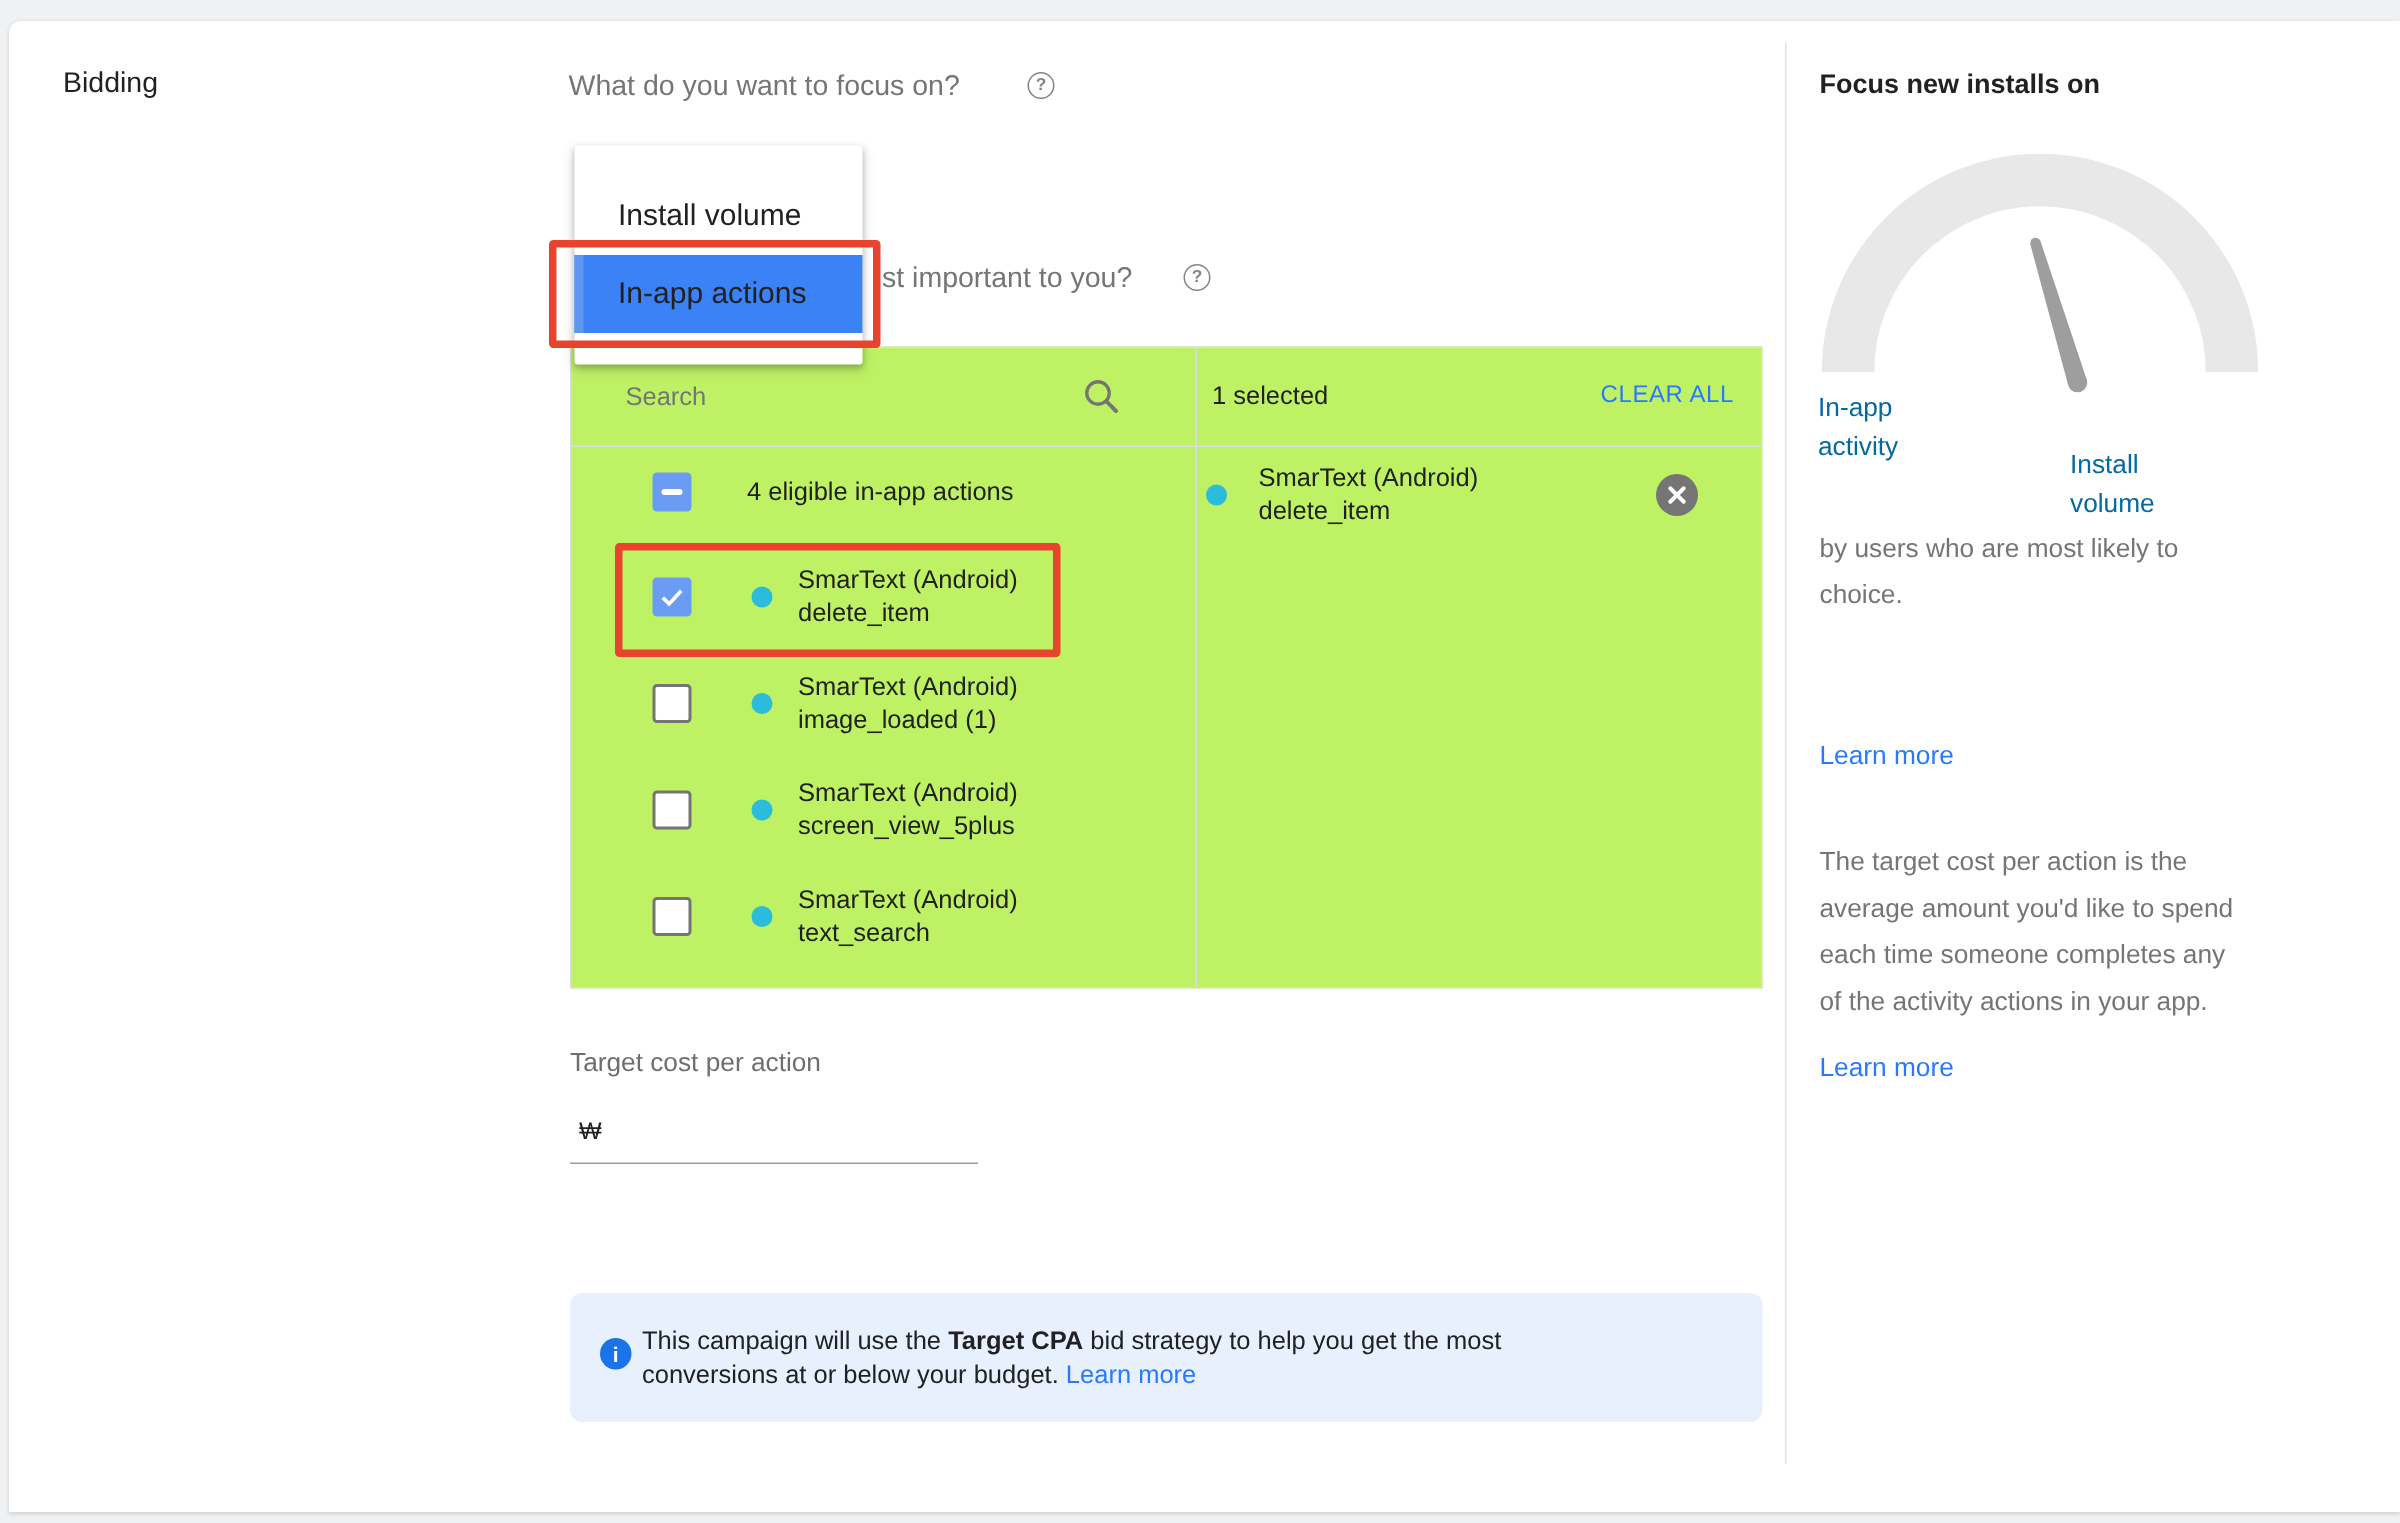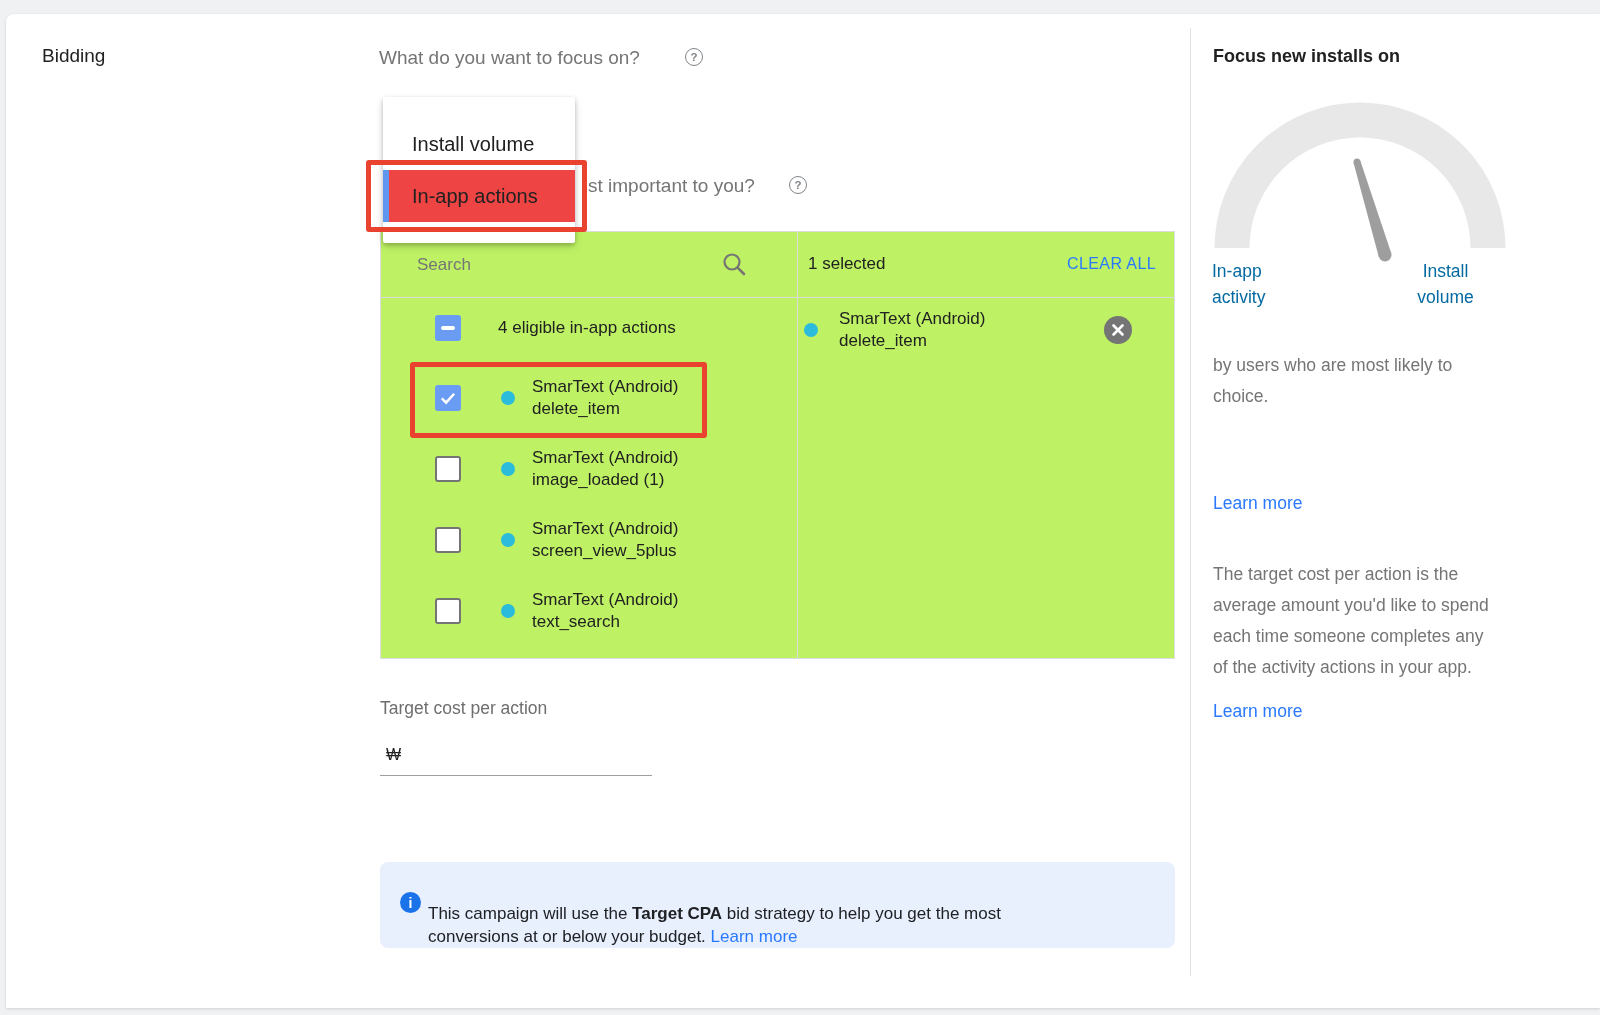--- a/index.html
+++ b/index.html
@@ -30,21 +30,21 @@
   .q2-help { left:789px; top:176px; }
   
   .dropdown {
     position:absolute; left:383px; top:97px; width:192px; height:146px;
     background:#fff; border-radius:2px; z-index:5;
     box-shadow:0 2px 4px rgba(0,0,0,.22), 0 4px 10px rgba(0,0,0,.12);
   }
   .dd-option { position:absolute; left:0; width:100%; height:52px; display:flex; align-items:center;
     padding-left:29px; font-size:20px; color:#212121; cursor:pointer; }
   .dd-option-1 { top:21px; }
-  .dd-option-2 { top:73px; background:#ef4444; }
+  .dd-option-2 { top:73px; background:#3b82f6; }
   .dd-bar { position:absolute; left:0; top:0; width:6px; height:52px; background:#5f97f0; }
   
   .redbox { position:absolute; border:5px solid #e9422e; border-radius:3px; z-index:6; pointer-events:none; }
   .redbox1 { left:366px; top:160px; width:221px; height:72px; }
   .redbox2 { left:410px; top:362px; width:297px; height:76px; }
   
   .picker { position:absolute; left:380px; top:231px; width:795px; height:428px;
     border:1px solid #dadce0; background:#bef264; z-index:1; }
   .picker-col-divider { position:absolute; left:416px; top:0; bottom:0; width:1px; background:#dadce0; }
   .picker-header-divider { position:absolute; left:0; right:0; top:65px; height:1px; background:#dadce0; }
@@ -81,30 +81,30 @@
   .tc-currency { position:absolute; left:386px; top:746px; font-size:16px; color:#212121; }
   .tc-input { position:absolute; left:380px; top:744px; width:272px; height:32px;
     border:none; border-bottom:1px solid #9e9e9e; outline:none; background:transparent;
     padding-left:26px; font-size:16px; font-family:inherit; color:#212121; }
   
   .banner { position:absolute; left:380px; top:862px; width:795px; height:86px;
     background:#e8f0fe; border-radius:8px; }
   .banner-icon { position:absolute; left:20px; top:30px; width:21px; height:21px; border-radius:50%;
     background:#1a73e8; color:#fff; display:flex; align-items:center; justify-content:center;
     font-size:14px; font-weight:bold; }
-  .banner-text { position:absolute; left:48px; top:40px; font-size:17px; line-height:23px; color:#202124; }
+  .banner-text { position:absolute; left:48px; top:20px; font-size:17px; line-height:23px; color:#202124; }
   .banner-text b { font-weight:bold; color:#202124; }
   .link { color:#2979ff; text-decoration:none; cursor:pointer; }
   
   .sidebar-divider { position:absolute; left:1190px; top:28px; width:1px; height:948px; background:#e1e3e6; }
   .sb-title { position:absolute; left:1213px; top:46px; font-size:18px; font-weight:bold; color:#212121; }
   .gauge { position:absolute; left:1205px; top:90px; }
   .gauge-label { position:absolute; top:258px; font-size:17.5px; line-height:26px; color:#0369a1; }
   .gauge-label-left { left:1212px; }
-  .gauge-label-right { left:1380px; width:131px; text-align:center; }
+  .gauge-label-right { left:1380px; width:131px; text-align:left;margin-top:38px; }
   .sb-para { position:absolute; left:1213px; width:330px; font-size:17.5px; line-height:31px; color:#757575; }
   .sb-para-1 { top:350px; }
   .sb-para-2 { top:559px; }
   .sb-link { position:absolute; left:1213px; font-size:17.5px; }
   .sb-link-1 { top:493px; }
   .sb-link-2 { top:701px; }
 </style>
 </head>
 <body>
 

